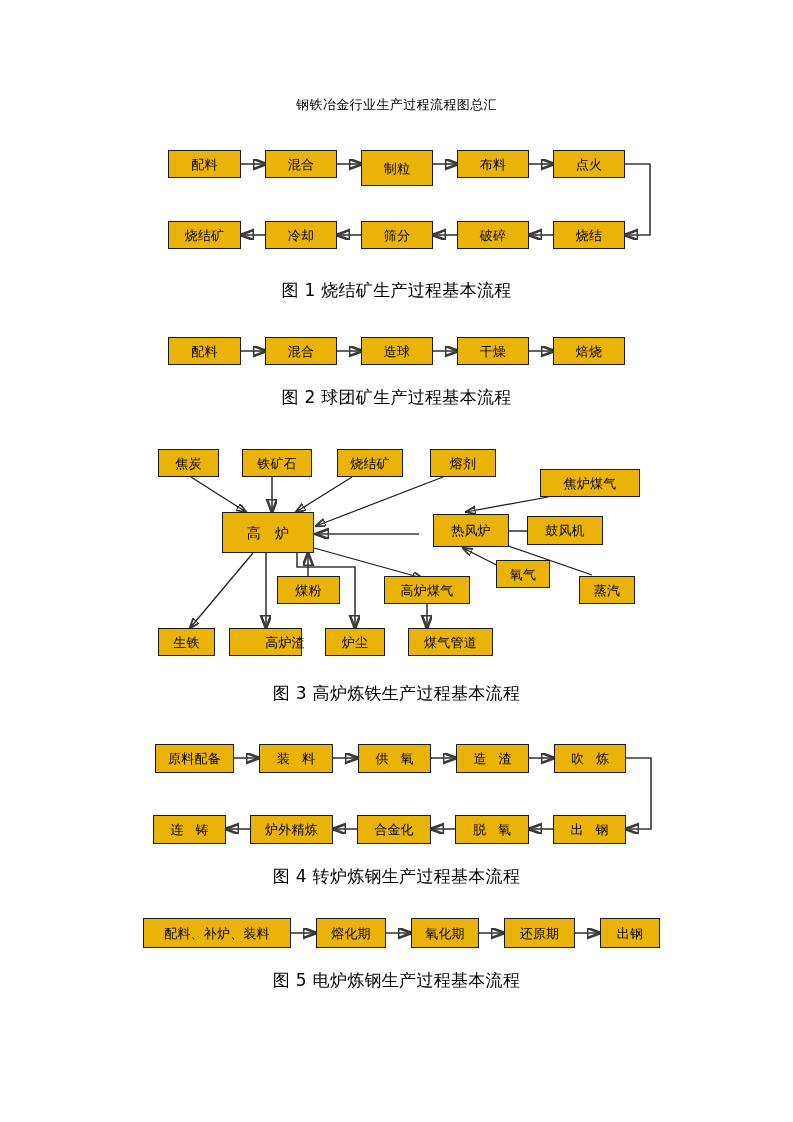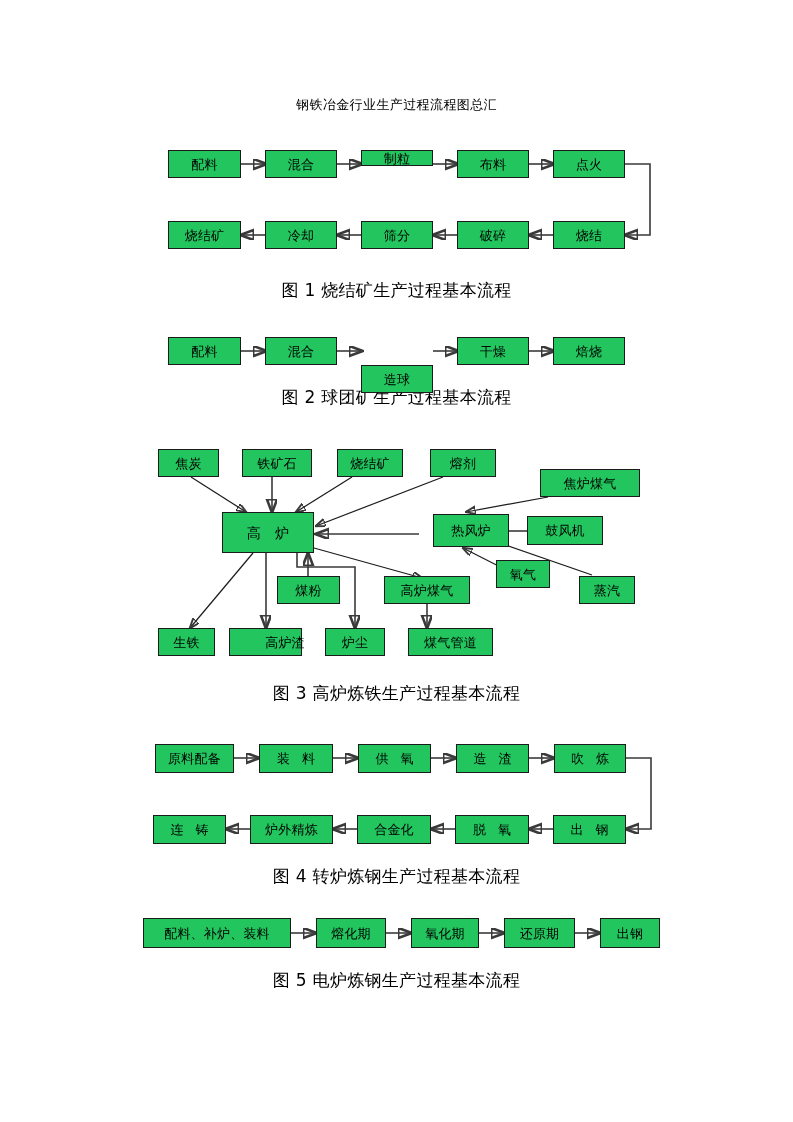--- a/index.html
+++ b/index.html
@@ -34,21 +34,21 @@
     left: 0;
     text-align: center;
     font-size: 17px;
     line-height: 18px;
     letter-spacing: 0.3px;
   }
   .fignode {
     position: absolute;
     box-sizing: border-box;
     border: 1px solid #1b1b1b;
-    background: #22c55e;
+    background: #eab308;
     display: flex;
     align-items: center;
     justify-content: center;
     font-size: 13px;
     line-height: 1;
     white-space: nowrap;
     letter-spacing: 0.2px;
     z-index: 3;
   }
   .fignode.wide-sp { letter-spacing: 4px; text-indent: 4px; }
@@ -144,35 +144,35 @@
     <line x1="250" y1="829" x2="226" y2="829" marker-end="url(#ah)"></line>
 
     <line x1="291" y1="933" x2="316" y2="933" marker-end="url(#ah)"></line>
     <line x1="386" y1="933" x2="411" y2="933" marker-end="url(#ah)"></line>
     <line x1="479" y1="933" x2="504" y2="933" marker-end="url(#ah)"></line>
     <line x1="575" y1="933" x2="600" y2="933" marker-end="url(#ah)"></line>
   </svg>
 
   <div class="fignode" style="left:168px; top:150px; width:73px; height:28px;">配料</div>
   <div class="fignode" style="left:265px; top:150px; width:72px; height:28px;">混合</div>
-  <div class="fignode" style="left:361px; top:150px; width:72px; height:16px;">制粒</div>
+  <div class="fignode" style="left:361px; top:150px; width:72px; height:36px;">制粒</div>
   <div class="fignode" style="left:457px; top:150px; width:72px; height:28px;">布料</div>
   <div class="fignode" style="left:553px; top:150px; width:72px; height:28px;">点火</div>
 
   <div class="fignode" style="left:168px; top:221px; width:73px; height:28px;">烧结矿</div>
   <div class="fignode" style="left:265px; top:221px; width:72px; height:28px;">冷却</div>
   <div class="fignode" style="left:361px; top:221px; width:72px; height:28px;">筛分</div>
   <div class="fignode" style="left:457px; top:221px; width:72px; height:28px;">破碎</div>
   <div class="fignode" style="left:553px; top:221px; width:72px; height:28px;">烧结</div>
 
   <div class="caption" style="top:281px;">图 1    烧结矿生产过程基本流程</div>
 
   <div class="fignode" style="left:168px; top:337px; width:73px; height:28px;">配料</div>
   <div class="fignode" style="left:265px; top:337px; width:72px; height:28px;">混合</div>
-  <div class="fignode" style="left:361px; top:337px; width:72px; height:28px;margin-top:28px;">造球</div>
+  <div class="fignode" style="left:361px; top:337px; width:72px; height:28px;">造球</div>
   <div class="fignode" style="left:457px; top:337px; width:72px; height:28px;">干燥</div>
   <div class="fignode" style="left:553px; top:337px; width:72px; height:28px;">焙烧</div>
 
   <div class="caption" style="top:388px;">图 2    球团矿生产过程基本流程</div>
 
   <div class="fignode" style="left:158px; top:449px; width:61px; height:28px;">焦炭</div>
   <div class="fignode" style="left:242px; top:449px; width:70px; height:28px;">铁矿石</div>
   <div class="fignode" style="left:337px; top:449px; width:66px; height:28px;">烧结矿</div>
   <div class="fignode" style="left:430px; top:449px; width:66px; height:28px;">熔剂</div>
   <div class="fignode" style="left:540px; top:469px; width:100px; height:28px;">焦炉煤气</div>

